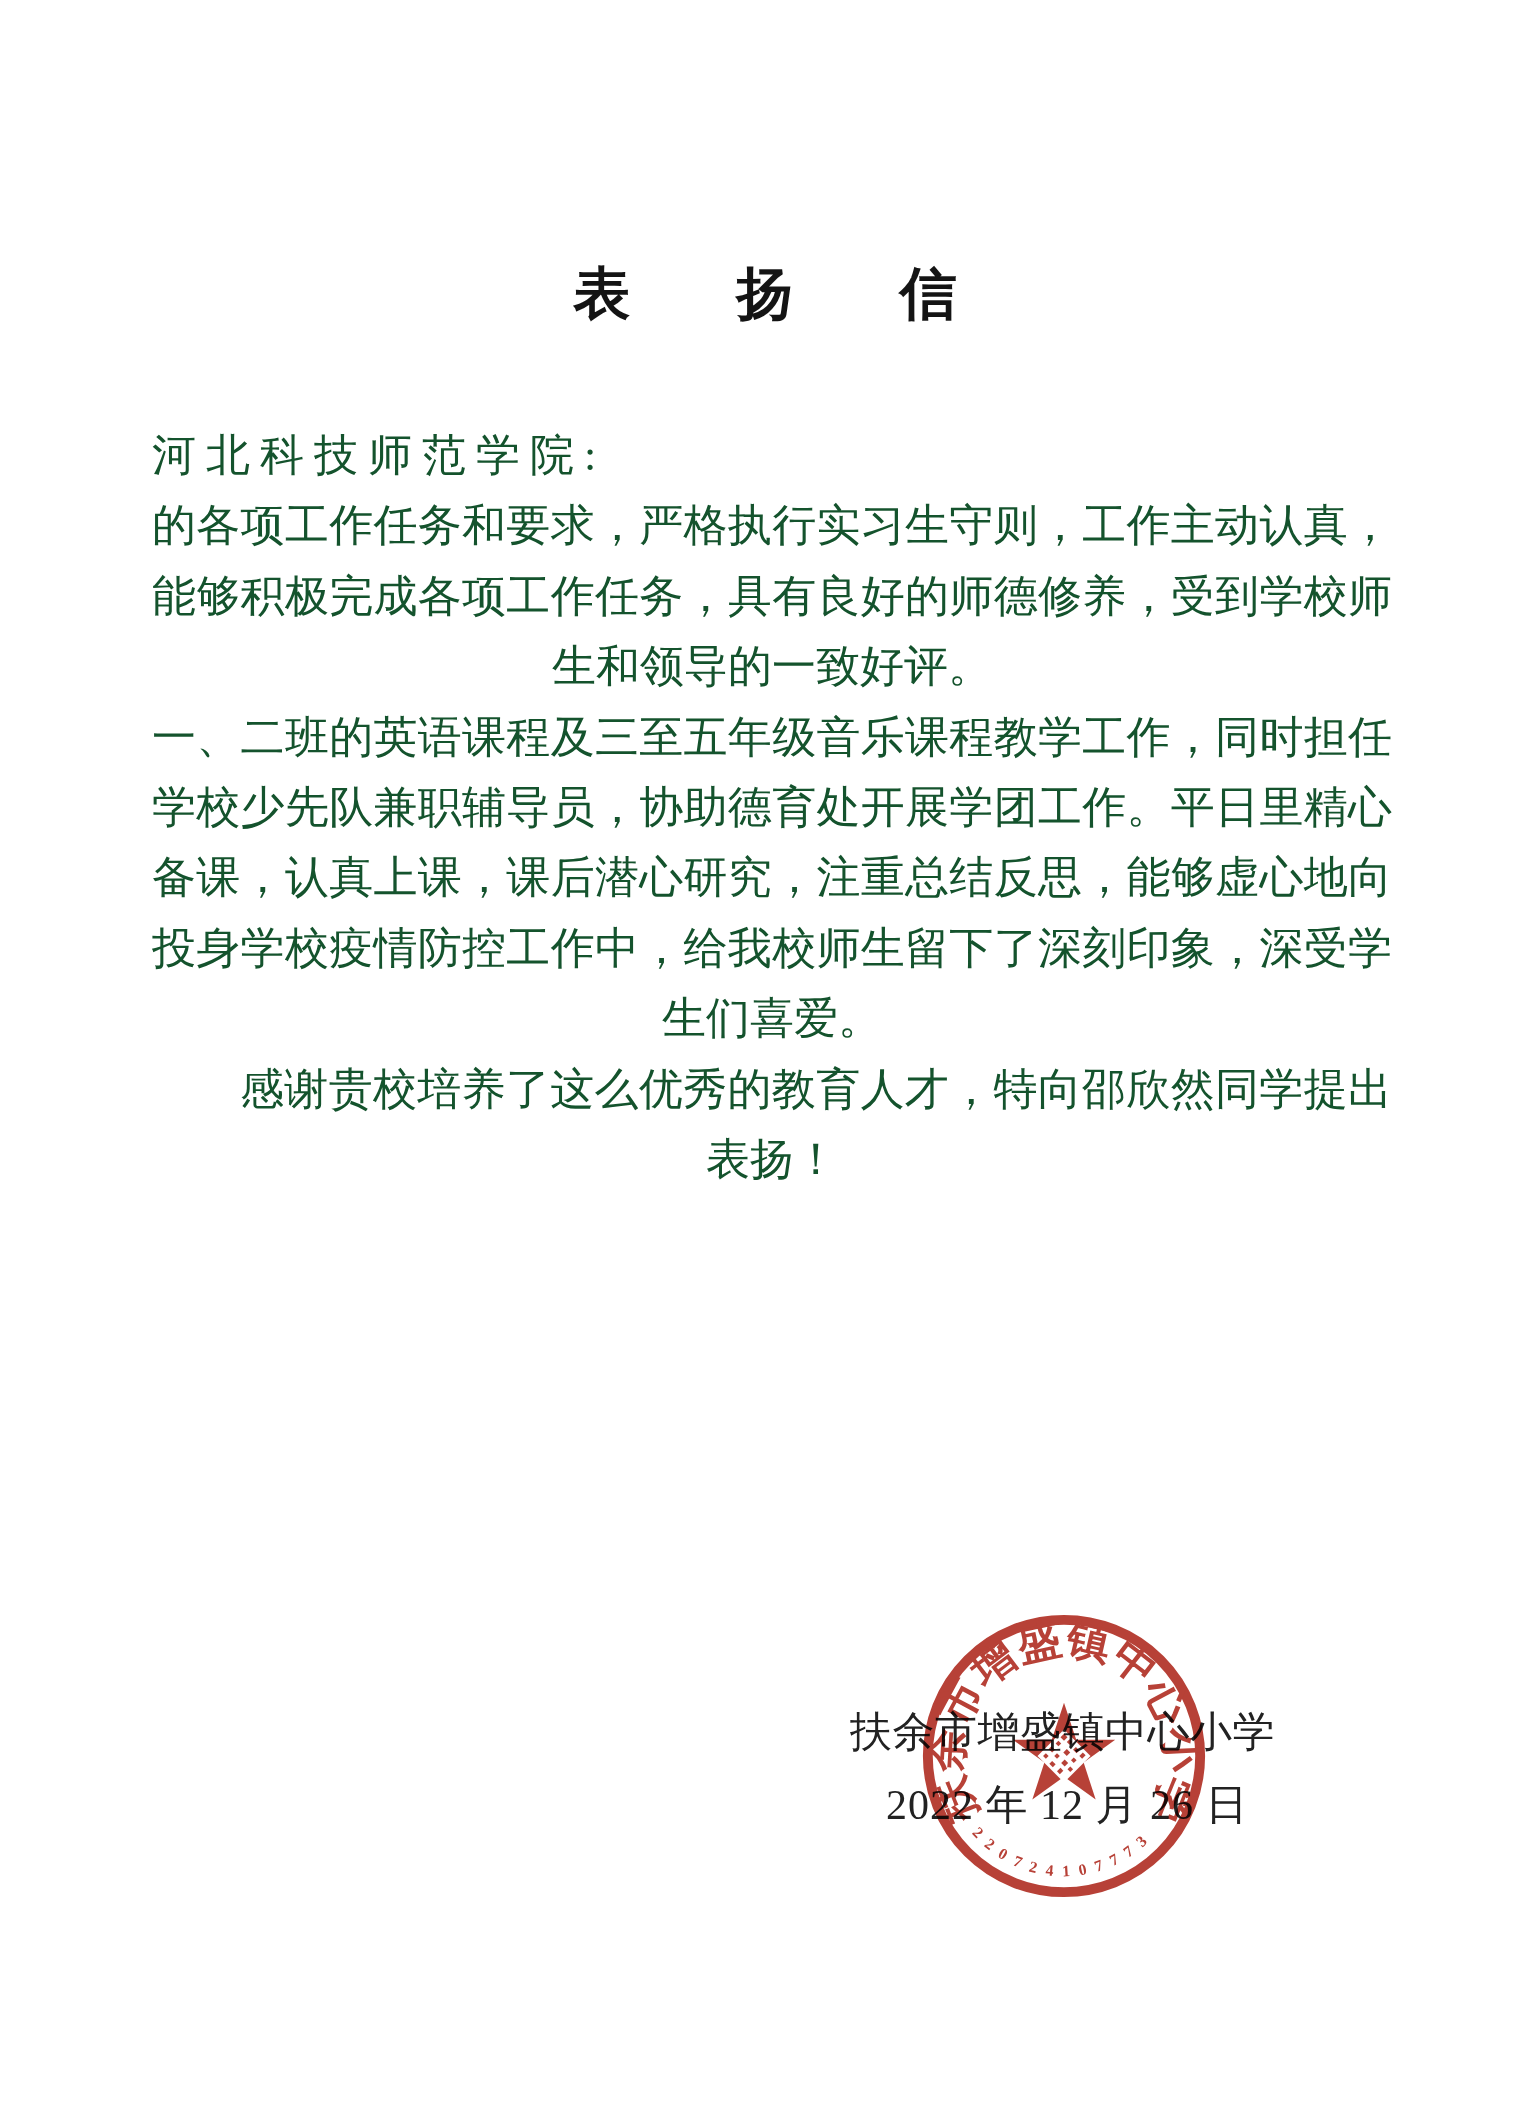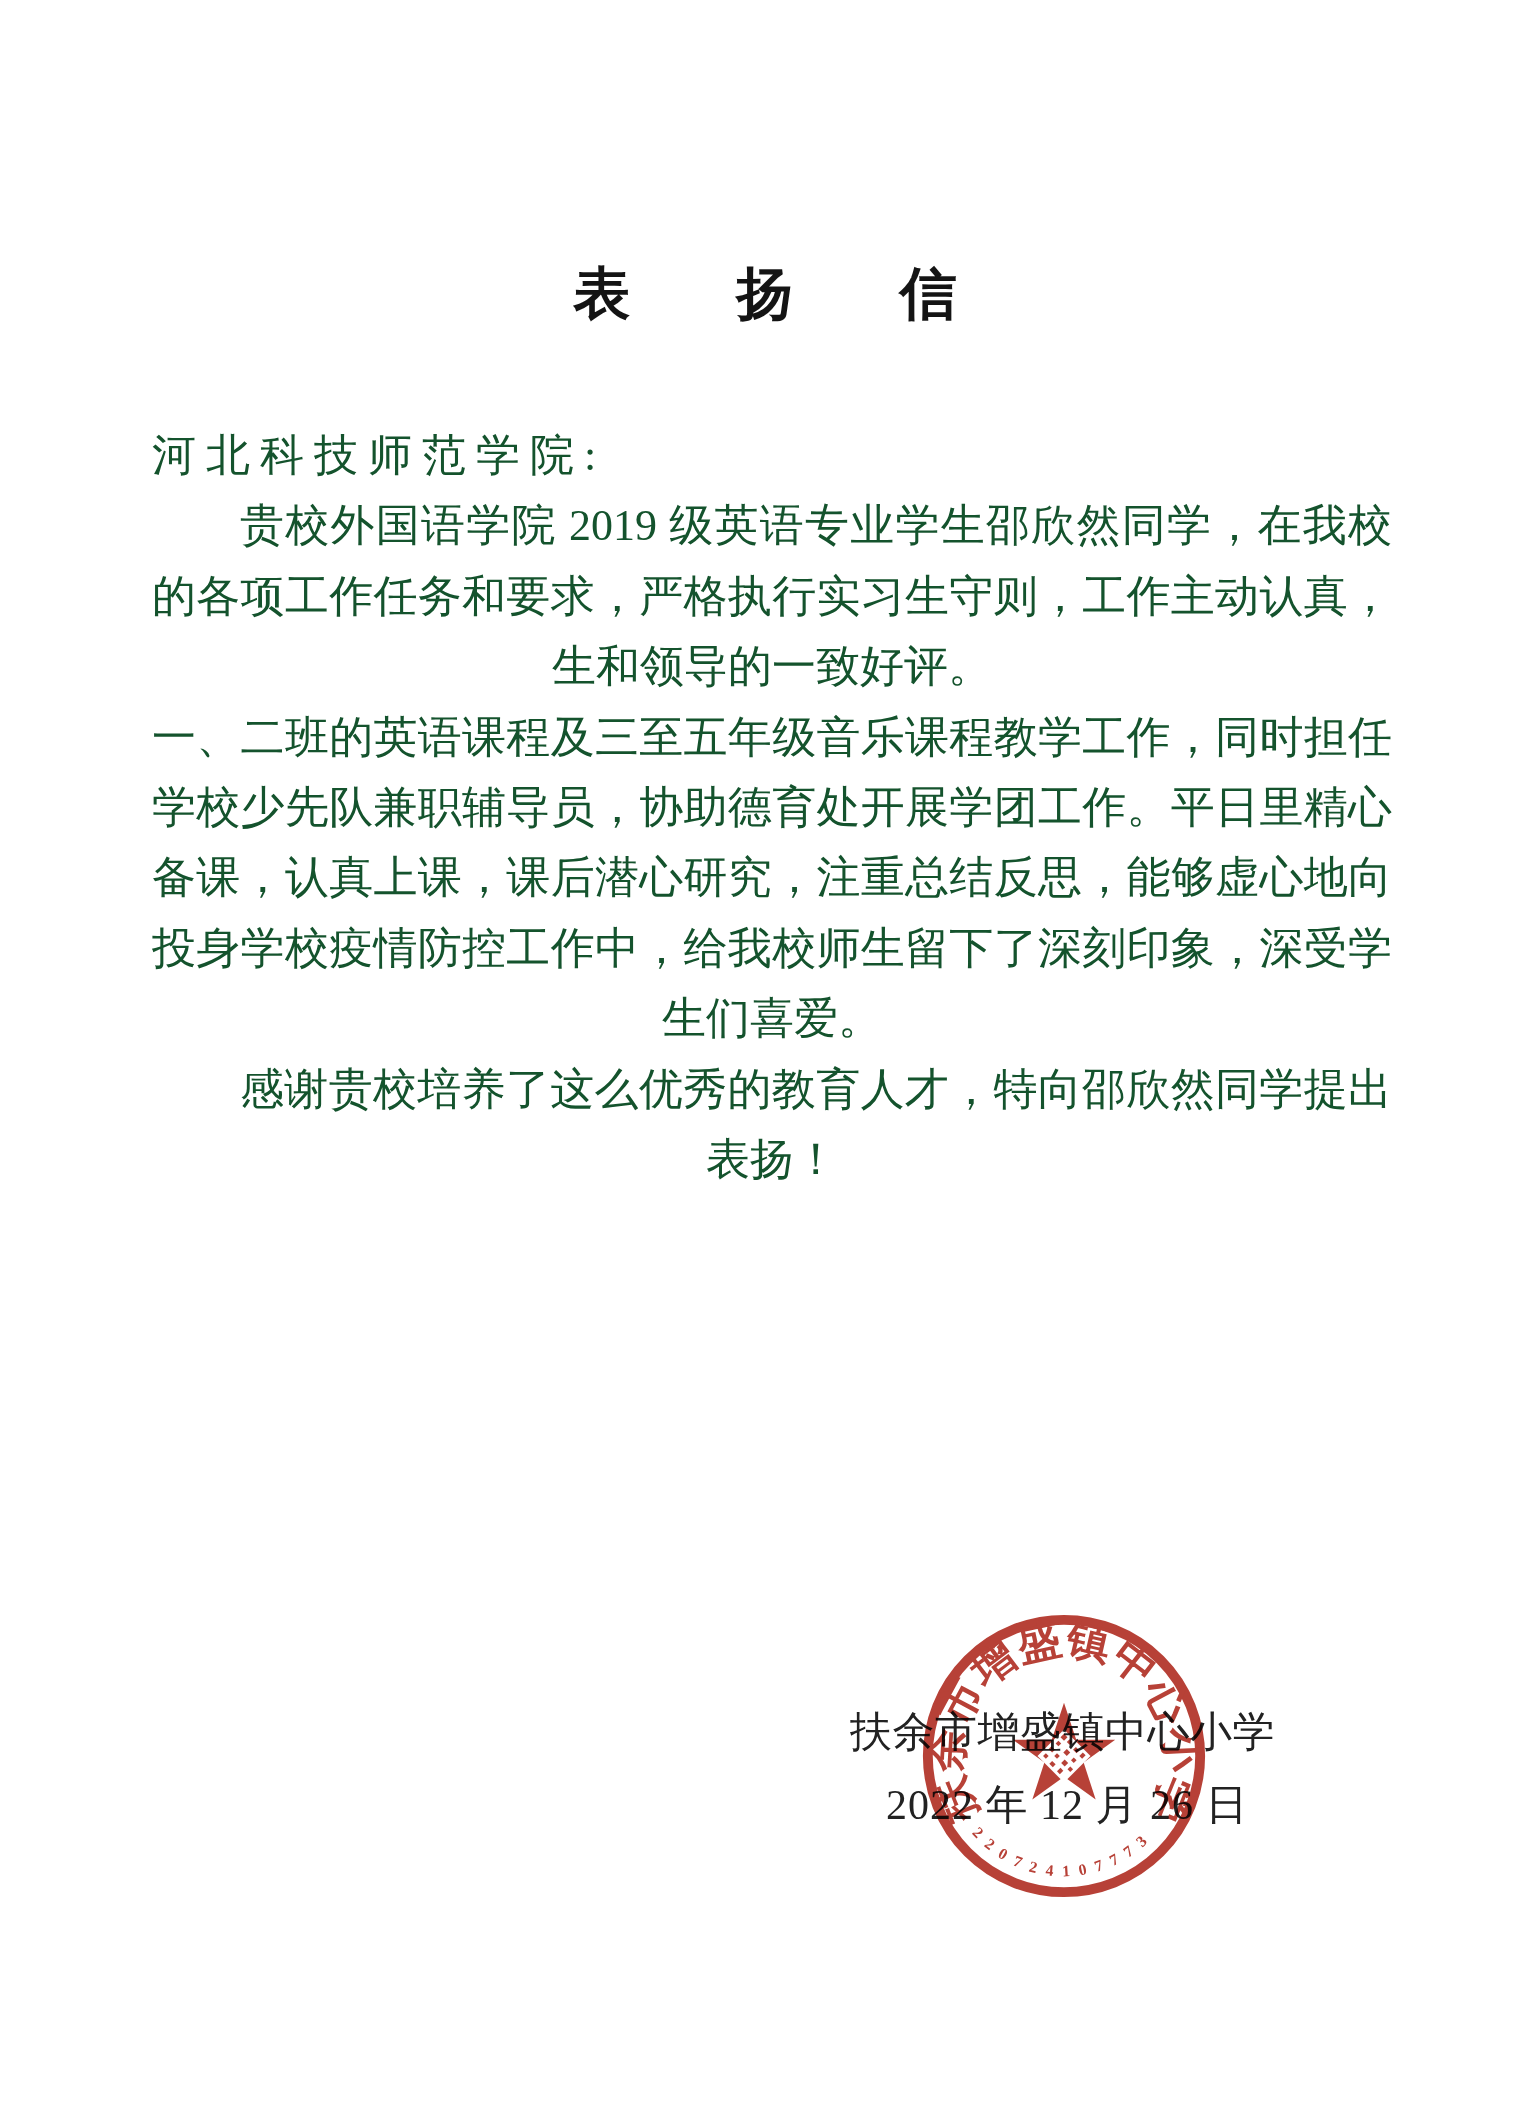--- a/index.html
+++ b/index.html
@@ -50,22 +50,22 @@
 </head>
 <body>
 
 <div class="page">
 
   <div class="doc-title">表 扬 信</div>
 
   <div class="letter-body">
     <div class="salutation">河北科技师范学院:</div>
     <div>
-        <div class="line indent fill">贵校外国语学院 2019 级英语专业学生邵欣然同学，在我校</div>
         <div class="line fill">的各项工作任务和要求，严格执行实习生守则，工作主动认真，</div>
+        <div class="line fill">能够积极完成各项工作任务，具有良好的师德修养，受到学校师</div>
         <div class="line">生和领导的一致好评。</div>
         <div class="line fill">一、二班的英语课程及三至五年级音乐课程教学工作，同时担任</div>
         <div class="line fill">学校少先队兼职辅导员，协助德育处开展学团工作。平日里精心</div>
         <div class="line fill">备课，认真上课，课后潜心研究，注重总结反思，能够虚心地向</div>
         <div class="line fill">投身学校疫情防控工作中，给我校师生留下了深刻印象，深受学</div>
         <div class="line">生们喜爱。</div>
         <div class="line indent fill">感谢贵校培养了这么优秀的教育人才，特向邵欣然同学提出</div>
         <div class="line">表扬！</div>
       </div>
   </div>

